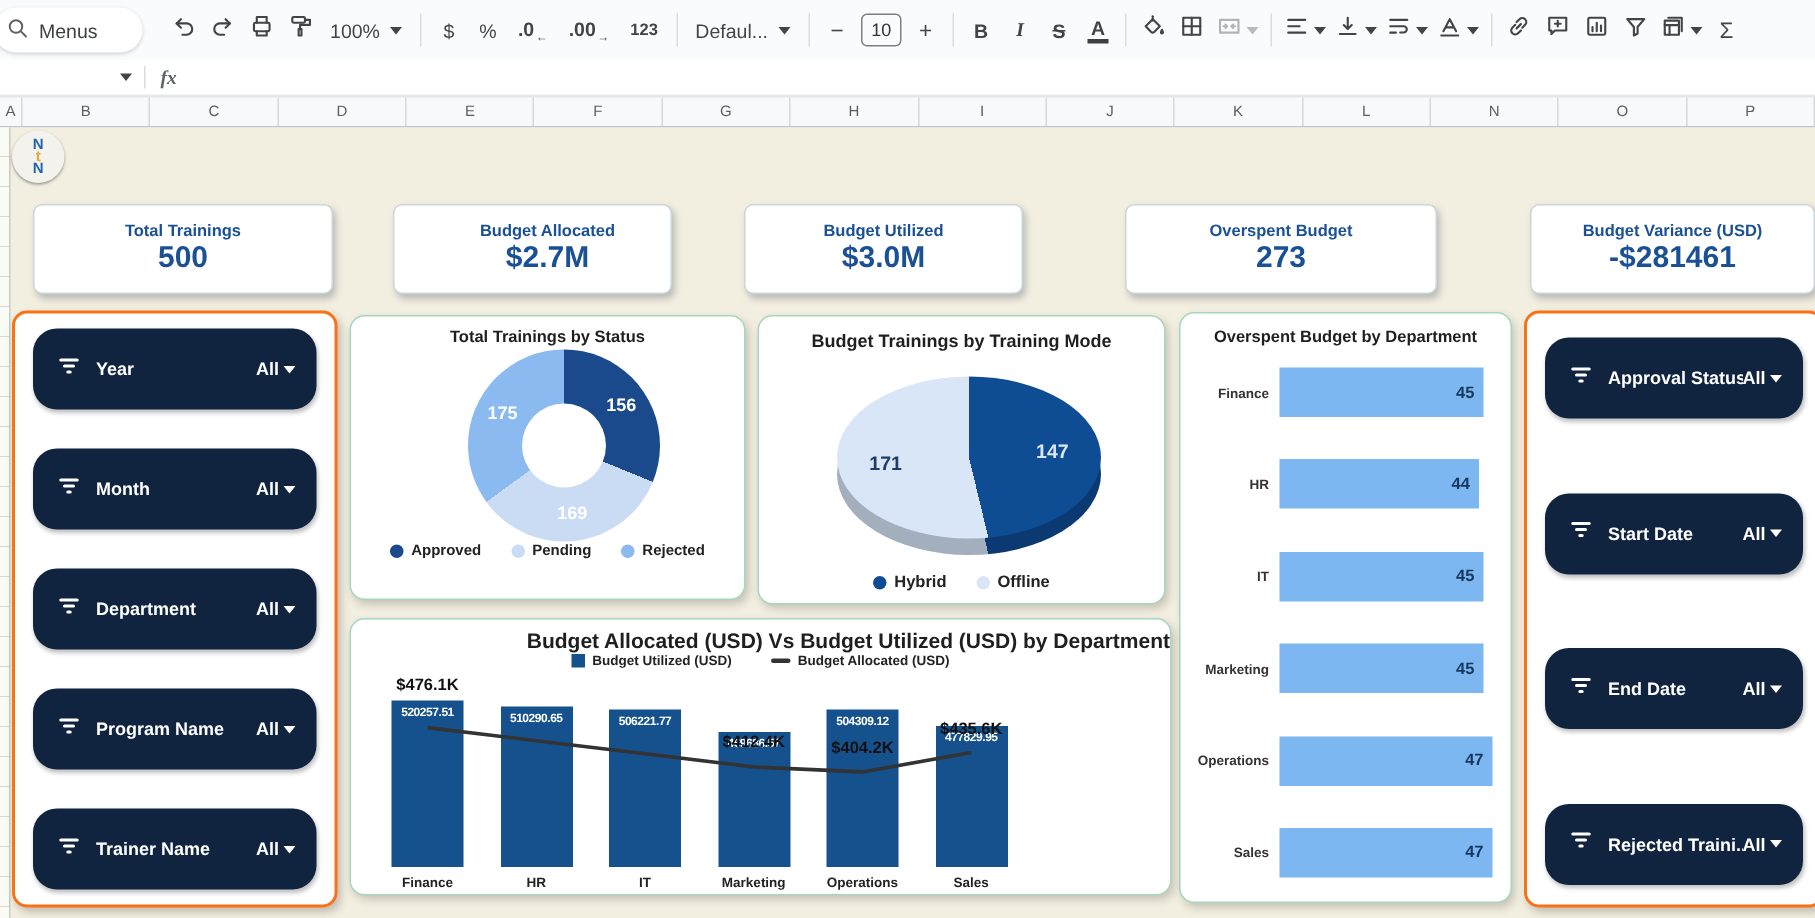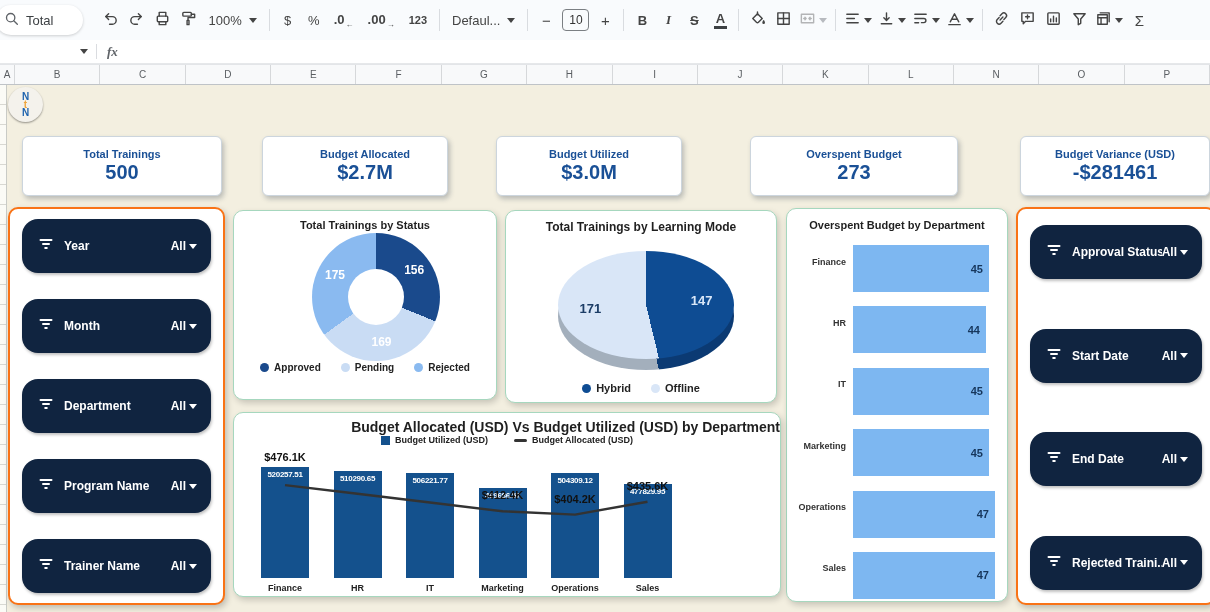--- a/index.html
+++ b/index.html
@@ -99,21 +99,21 @@
   #pie .slice-label{font-size:13px;}
 
   
   #hbar-card{left:786px;top:123px;width:222px;height:394px;}
   #hbar-card .card-title{top:10px;font-size:11px;}
   #hbar-rows{position:absolute;top:36px;bottom:16px;left:8px;right:12px;display:flex;
     flex-direction:column;justify-content:space-between;}
   .hrow{display:flex;align-items:center;height:33px;}
   .hlabel{width:58px;text-align:right;padding-right:7px;font-size:9px;font-weight:700;color:#333;}
   .htrack{flex:1;position:relative;height:33px;}
-  .hbarfill{position:absolute;left:0;top:0;height:47px;background:#7db7f1;display:flex;align-items:center;
+  .hbarfill{position:absolute;left:0;top:0;height:33px;background:#7db7f1;display:flex;align-items:center;
     justify-content:flex-end;padding-right:6px;font-size:11px;font-weight:700;color:#16365c;}
 
   
   #combo-card{left:233px;top:327px;width:548px;height:185px;}
   #combo-card .card-title{top:6px;font-size:14px;text-align:right;}
   #combo-legend{top:22px;gap:26px;}
   #combo-legend .legend-item{font-size:9px;}
   #combo-plot{position:absolute;left:0;top:0;width:548px;height:185px;}
   .cbar{position:absolute;background:#14518d;width:48px;}
   .cbar-label{position:absolute;width:56px;text-align:center;font-size:8px;font-weight:700;color:#fff;
@@ -125,21 +125,21 @@
 <body>
 
 <div id="screen" data-name="google-sheets-app">
 
   <div id="toolbar" data-name="toolbar">
     <div id="menus-pill" data-name="menus-button">
       <span id="menus-search-icon" data-name="search-icon"><svg viewBox="0 0 18 18" width="15" height="15" fill="none" stroke="#5f6368" stroke-width="1.6" stroke-linecap="round" stroke-linejoin="round">
             <circle cx="8" cy="8" r="5"></circle>
             <path d="M11.7 11.7L16 16"></path>
           </svg></span>
-      <span data-name="menus-label">Total</span>
+      <span data-name="menus-label">Menus</span>
     </div>
 
   <div class="tbtn" data-name="undo-button">
         <span data-name="undo-icon"><svg viewBox="0 0 18 18" width="17" height="17" fill="none" stroke="#444" stroke-width="1.5" stroke-linecap="round" stroke-linejoin="round">
             <path d="M4 7h7a4 4 0 1 1 0 8H8"></path>
             <path d="M7 4L4 7l3 3"></path>
           </svg></span>
       </div>
       <div class="tbtn" data-name="redo-button">
         <span data-name="redo-icon"><svg viewBox="0 0 18 18" width="17" height="17" fill="none" stroke="#444" stroke-width="1.5" stroke-linecap="round" stroke-linejoin="round">
@@ -434,21 +434,21 @@
             <span data-name="legend-label">Pending</span>
           </div>
           <div class="legend-item" data-name="legend-item-rejected">
             <span class="ldot" data-name="legend-marker" style="background: rgb(138, 186, 240);"></span>
             <span data-name="legend-label">Rejected</span>
           </div>
         </div>
     </div>
 
     <div id="pie-card" class="card" data-name="chart-total-trainings-by-training-mode">
-      <div class="card-title" data-name="chart-title">Total Trainings by Learning Mode</div>
+      <div class="card-title" data-name="chart-title">Budget Trainings by Training Mode</div>
       <div id="pie" data-name="pie-chart">
         <div class="rim" data-name="pie-3d-rim" style="background: conic-gradient(rgb(11, 58, 115) 0deg, rgb(11, 58, 115) 166.415deg, rgb(163, 175, 188) 166.415deg, rgb(163, 175, 188) 360deg);"></div>
         <div class="face" data-name="pie-face" style="background: conic-gradient(rgb(14, 76, 147) 0deg, rgb(14, 76, 147) 166.415deg, rgb(217, 230, 247) 166.415deg, rgb(217, 230, 247) 360deg);"></div>
       <span class="slice-label" data-name="data-label-hybrid" style="left: 129.607px; top: 41.7422px; color: rgb(217, 231, 248);">147</span>
           <span class="slice-label" data-name="data-label-offline" style="left: 18.3931px; top: 50.2578px; color: rgb(28, 61, 102);">171</span>
         </div>
       <div id="pie-legend" class="legend" style="bottom:8px;" data-name="chart-legend">
           <div class="legend-item" data-name="legend-item-hybrid">
             <span class="ldot" data-name="legend-marker" style="background: rgb(14, 76, 147);"></span>
             <span data-name="legend-label" style="font-size: 11px;">Hybrid</span>

